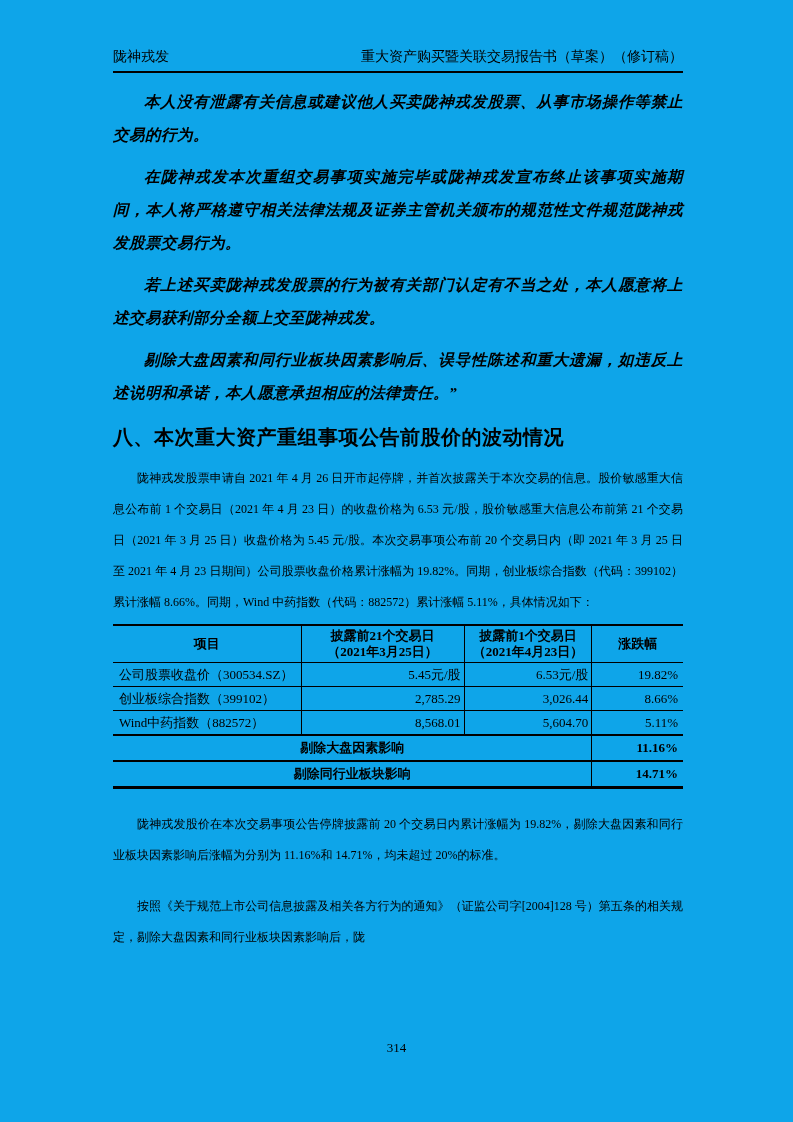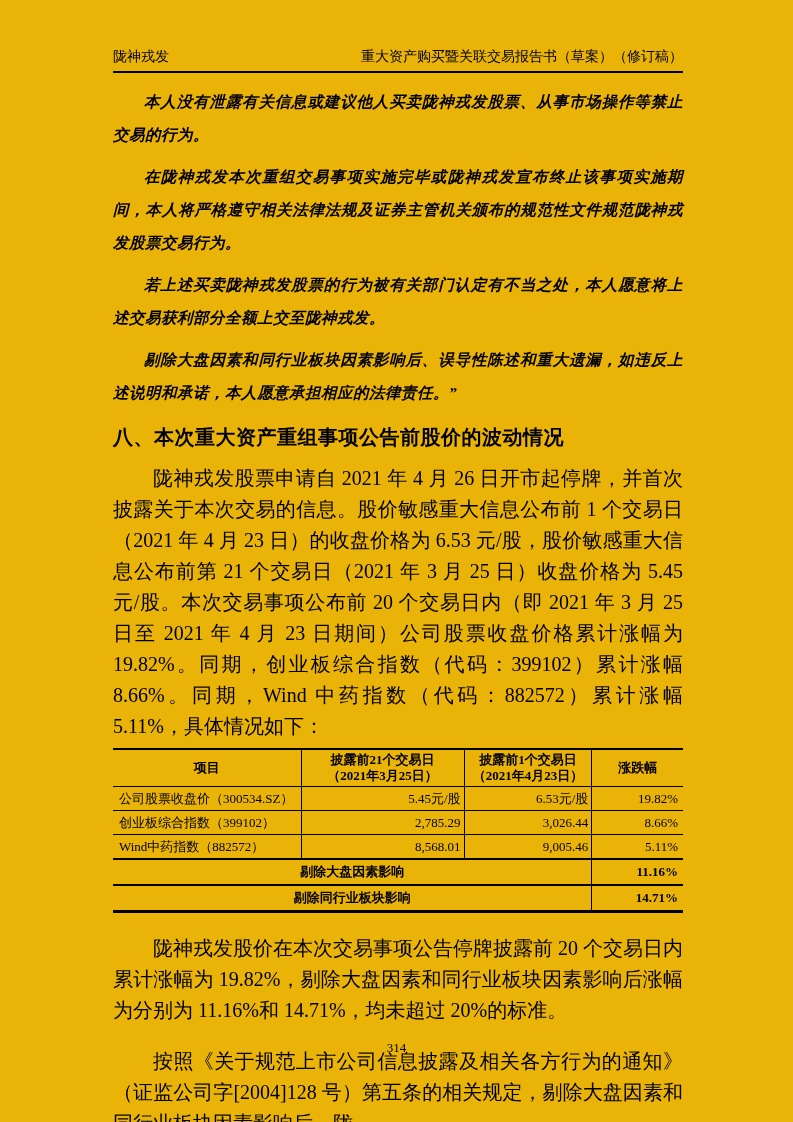--- a/index.html
+++ b/index.html
@@ -1,19 +1,19 @@
 <!DOCTYPE html>
 <html><head>
 <meta charset="utf-8">
 <style>
   html,body{margin:0;padding:0;background:#ffffff;}
   .page{
     position:relative;
     width:793px;height:1122px;
-    background:#eab308;
+    background:#0ea5e9;
     color:#000;
     font-family:"Liberation Serif","DejaVu Serif",serif;
     overflow:hidden;
   }
   
   .running-header{
     position:absolute;left:113px;right:110px;top:48px;
     display:flex;justify-content:space-between;align-items:flex-end;
     border-bottom:2px solid #000;
     padding-bottom:5px;
@@ -36,21 +36,21 @@
   .section-heading{
     margin:14px 0 12px 0;
     font-family:"Liberation Sans","DejaVu Sans",sans-serif;
     font-weight:bold;
     font-size:20px;
     line-height:28px;
     letter-spacing:0.5px;
   }
   .bodyp{
     margin:0 0 6px 0;
-    font-size:20px;
+    font-size:12px;
     line-height:31px;
     text-indent:2em;
     text-align:justify;
   }
   .bodyp.after{margin-top:20px;}
   
   table.fluct{
     width:100%;
     border-collapse:collapse;
     table-layout:fixed;
@@ -135,21 +135,21 @@
         </tr>
         <tr class="data">
           <td class="name vline">创业板综合指数（399102）</td>
           <td class="num vline">2,785.29</td>
           <td class="num vline">3,026.44</td>
           <td class="pct">8.66%</td>
         </tr>
         <tr class="data last">
           <td class="name vline">Wind中药指数（882572）</td>
           <td class="num vline">8,568.01</td>
-          <td class="num vline">9,005.46</td>
+          <td class="num vline">5,604.70</td>
           <td class="pct">5.11%</td>
         </tr>
         <tr class="summary">
           <td class="span-label vline" colspan="3">剔除大盘因素影响</td>
           <td class="span-val">11.16%</td>
         </tr>
         <tr class="summary last">
           <td class="span-label vline" colspan="3">剔除同行业板块影响</td>
           <td class="span-val">14.71%</td>
         </tr>

